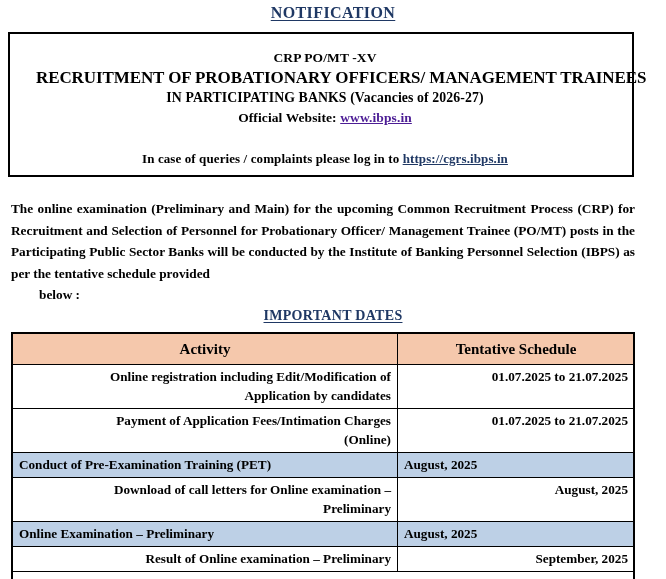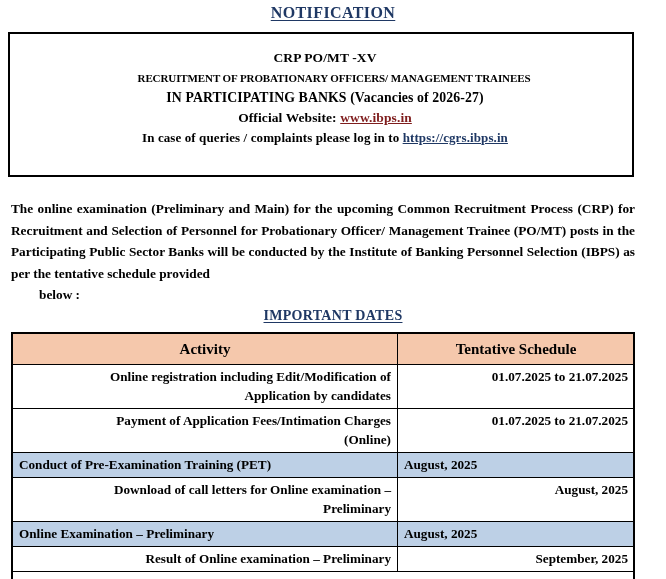--- a/index.html
+++ b/index.html
@@ -58,30 +58,31 @@
     font-size: 13.5px;
     font-weight: bold;
     line-height: 20px;
     white-space: nowrap;
     letter-spacing: 0.1px;
   }
   .hb-line.big {
     font-size: 13.8px;
   }
   .hb-line.wide {
-    font-size: 11px;
+    font-size: 17px;
     letter-spacing: -0.1px;
     margin-left: 18px;
   }
   .hb-line.small {
     font-size: 13px;
+    margin-top: 21px;
   }
   .link-black {
     text-decoration: underline;
-    color: #7f1d1d;
+    color: #4c1d95;
     font-weight: bold;
     text-align: right;
   }
   .link-blue {
     text-decoration: underline;
     color: #1f3864;
     font-weight: bold;
   }
 
   

